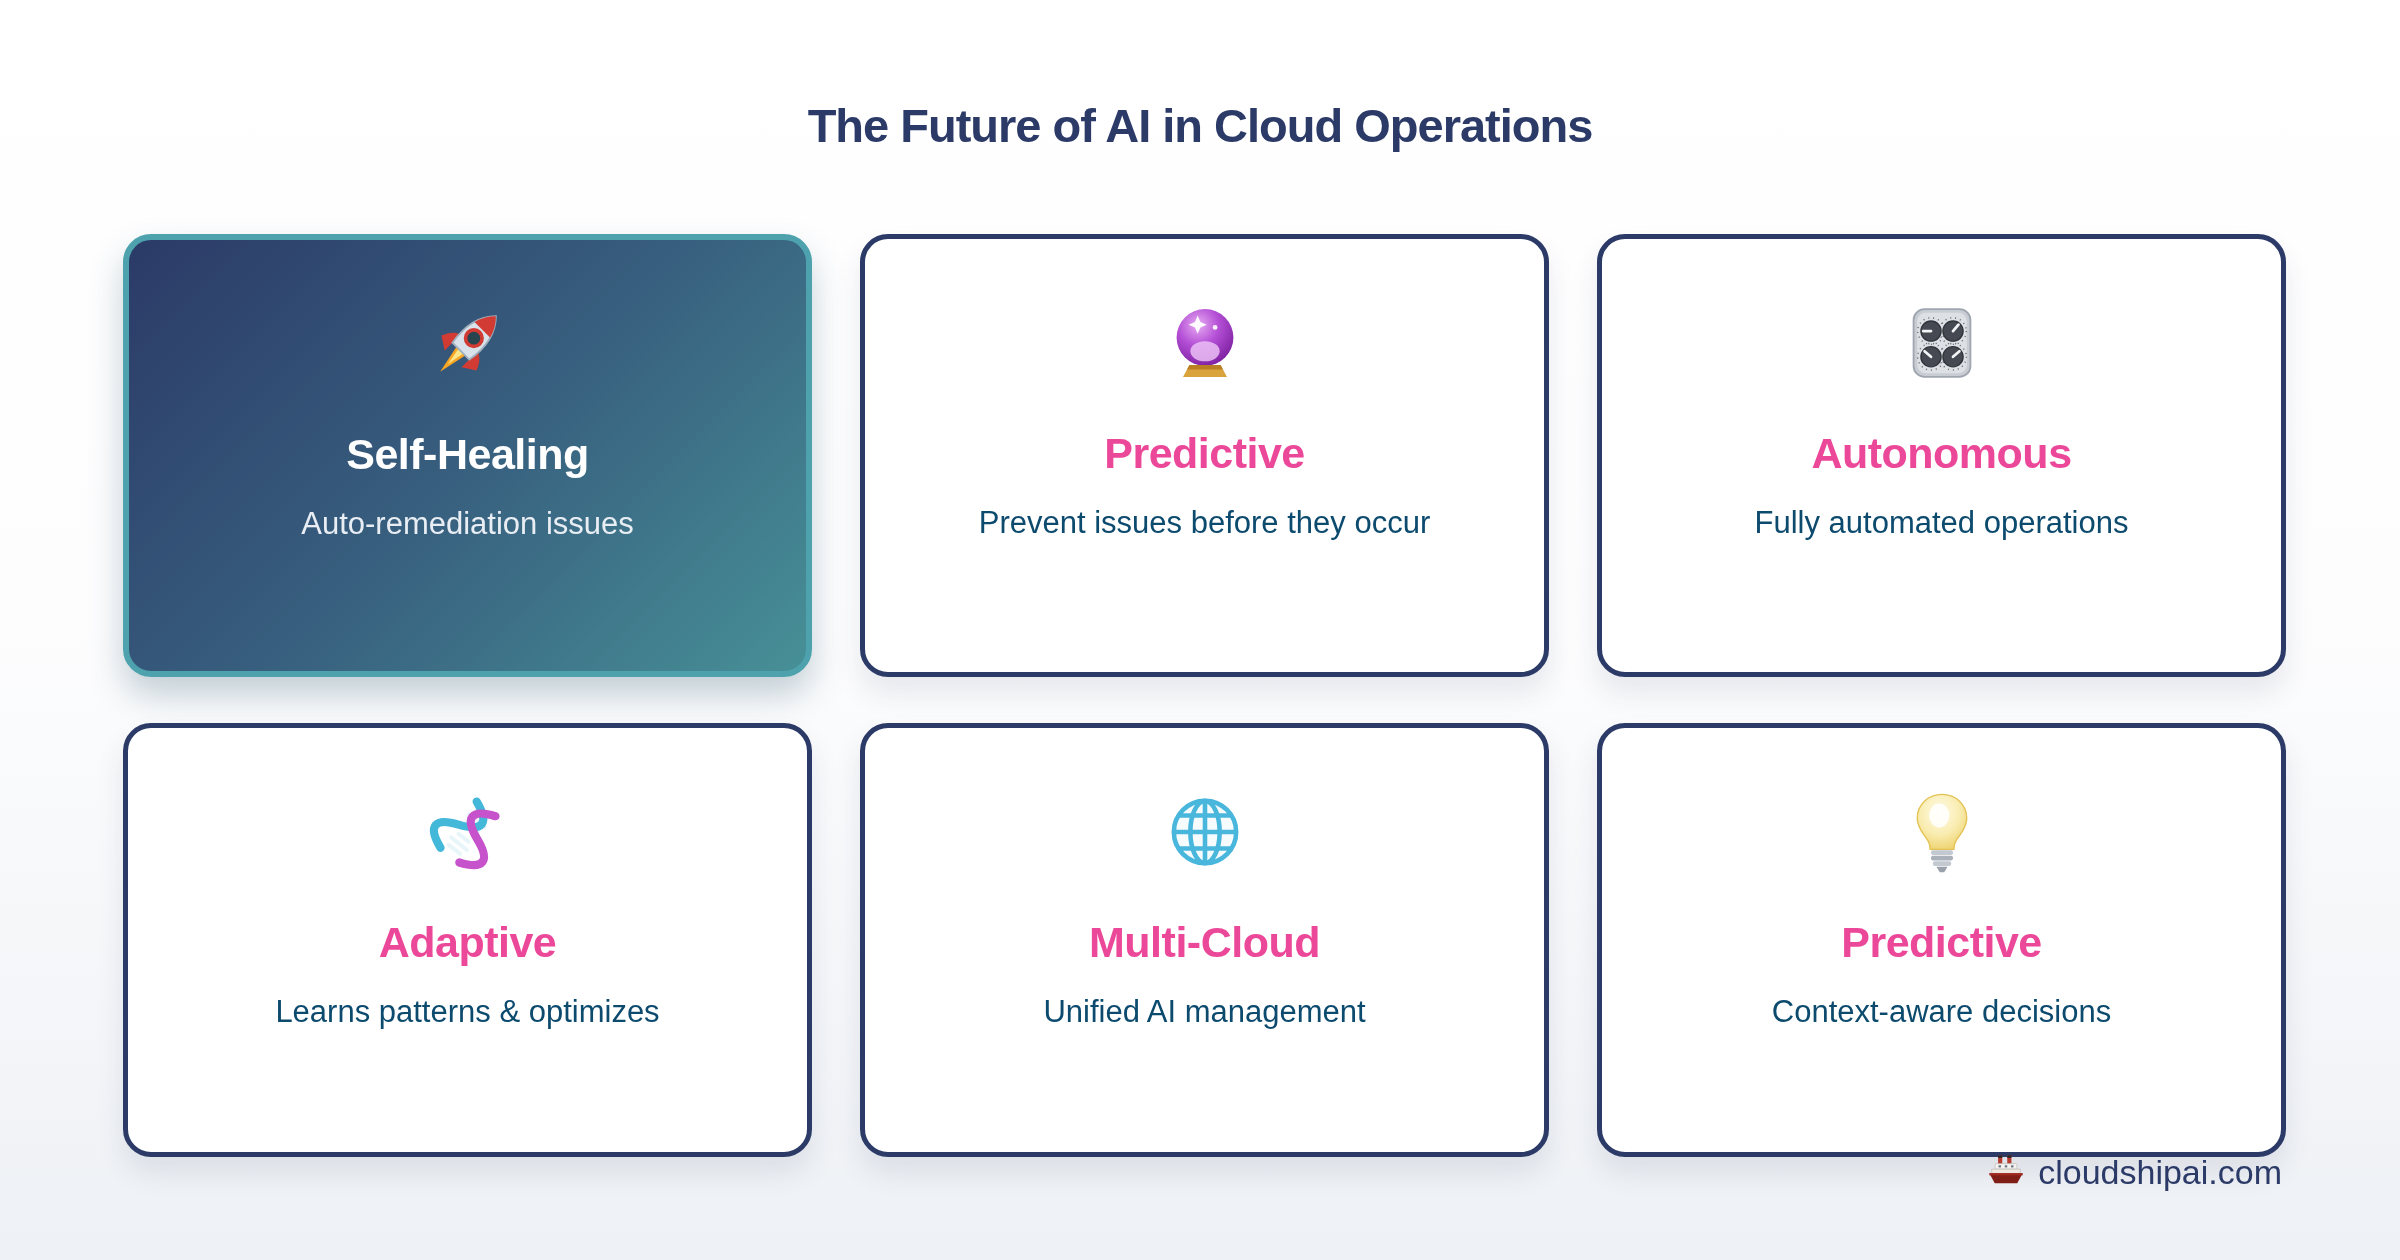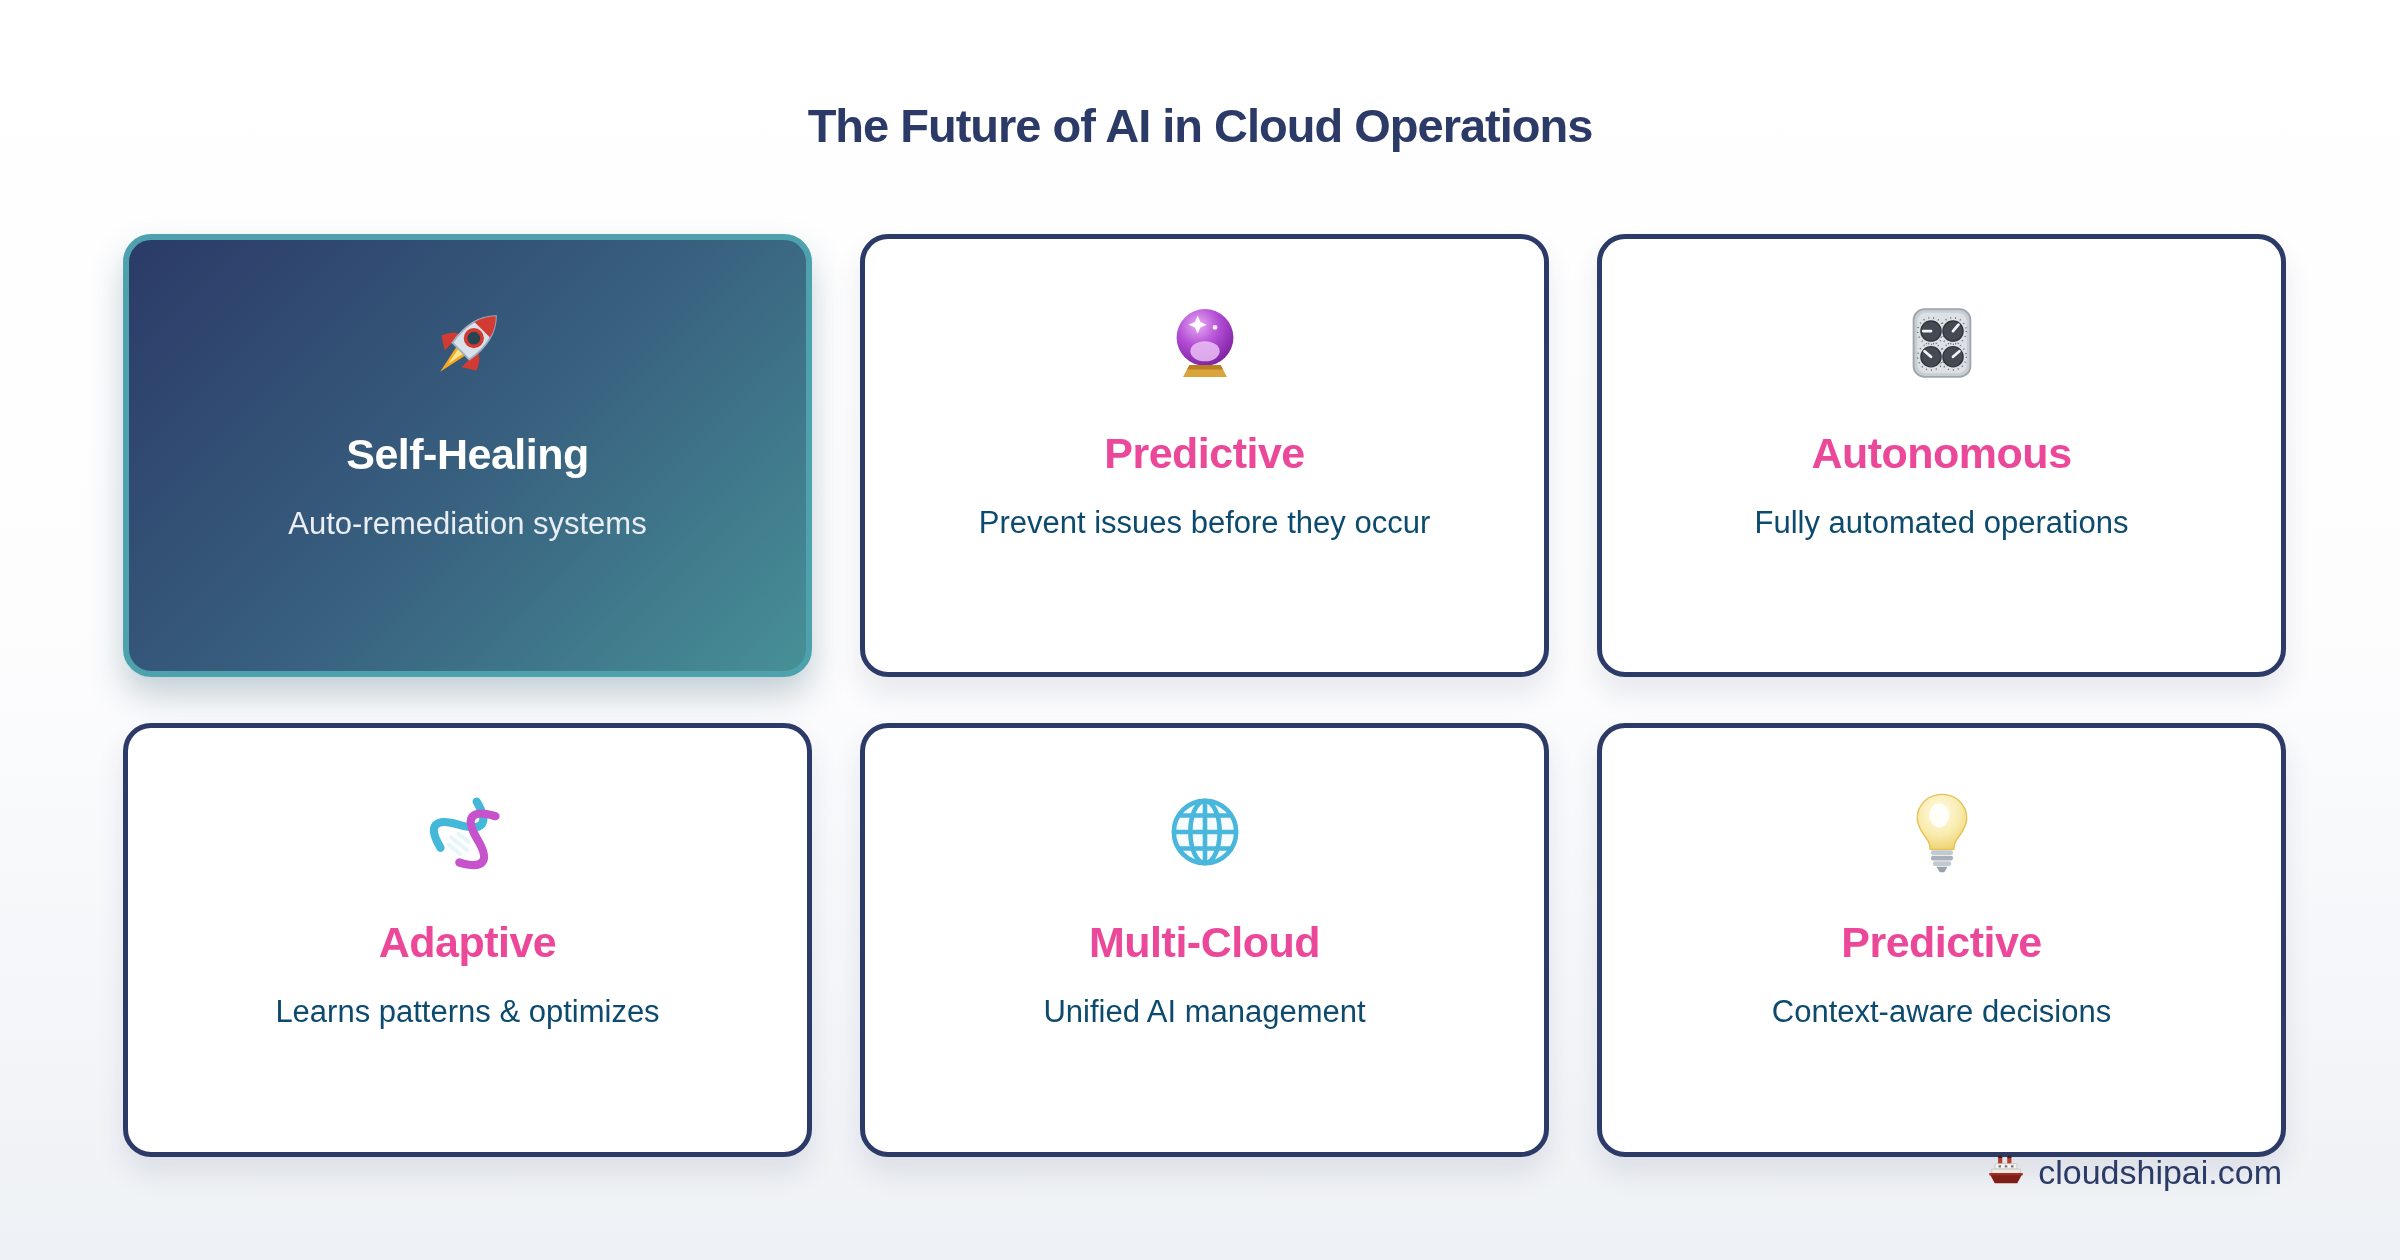--- a/index.html
+++ b/index.html
@@ -102,21 +102,21 @@
       <path d="M44 58 L52 58 L48 79 Z" fill="#fde68a"></path>
       <path d="M35 46 L35 71 L21 62 C24 54 28 49 35 46 Z" fill="#d23b33"></path>
       <path d="M61 46 L61 71 L75 62 C72 54 68 49 61 46 Z" fill="#d23b33"></path>
       <path d="M48 5 C60 17 65 36 61 59 L35 59 C31 36 36 17 48 5 Z" fill="#d9e2ea" stroke="#9fb0bf" stroke-width="2"></path>
       <path d="M48 5 C54 11 58 18 60 26 L36 26 C38 18 42 11 48 5 Z" fill="#d23b33"></path>
       <circle cx="48" cy="39" r="9" fill="#27444f" stroke="#d23b33" stroke-width="4"></circle>
     </g>
   </svg>
       </div>
       <h2 class="card-title">Self-Healing</h2>
-      <p class="card-desc">Auto-remediation systems</p>
+      <p class="card-desc">Auto-remediation issues</p>
     </div>
     <div class="card">
       <div class="card-icon">
         <svg width="88" height="88" viewBox="0 0 96 96">
     <defs>
       <radialGradient id="cbGrad" cx="38%" cy="28%" r="80%">
         <stop offset="0%" stop-color="#e7abf2"></stop>
         <stop offset="45%" stop-color="#b44fd6"></stop>
         <stop offset="100%" stop-color="#771b9b"></stop>
       </radialGradient>

